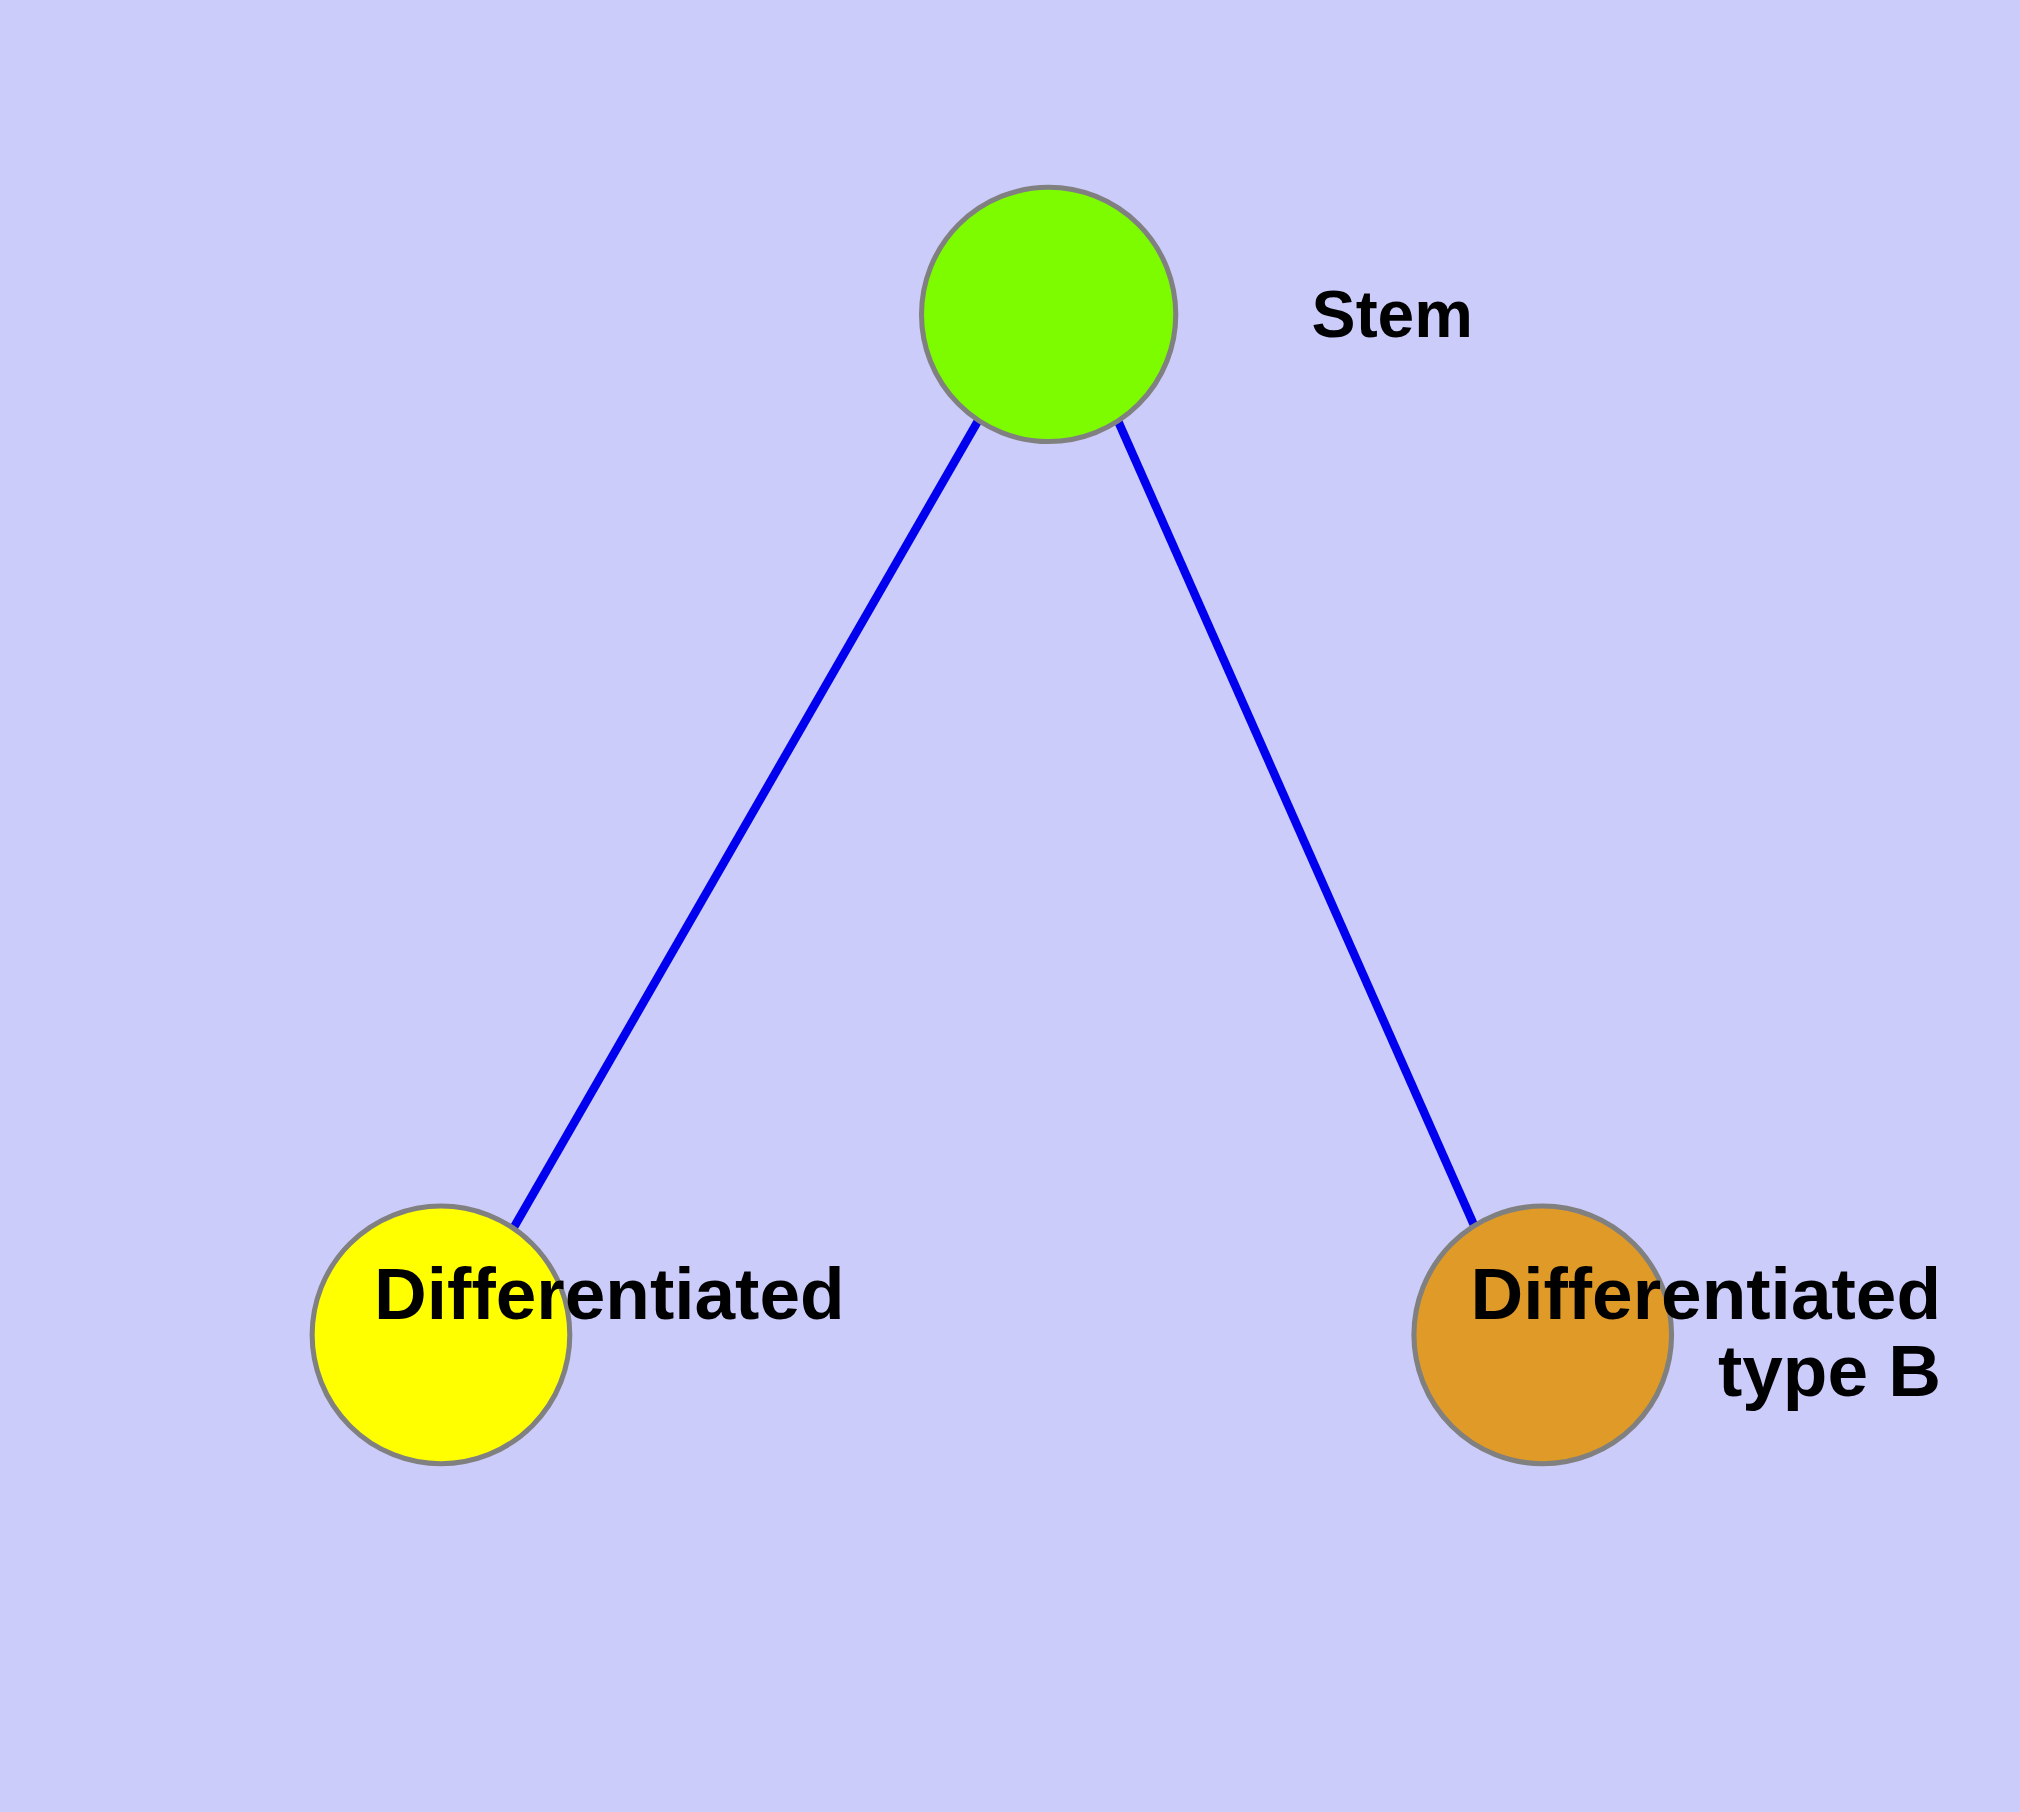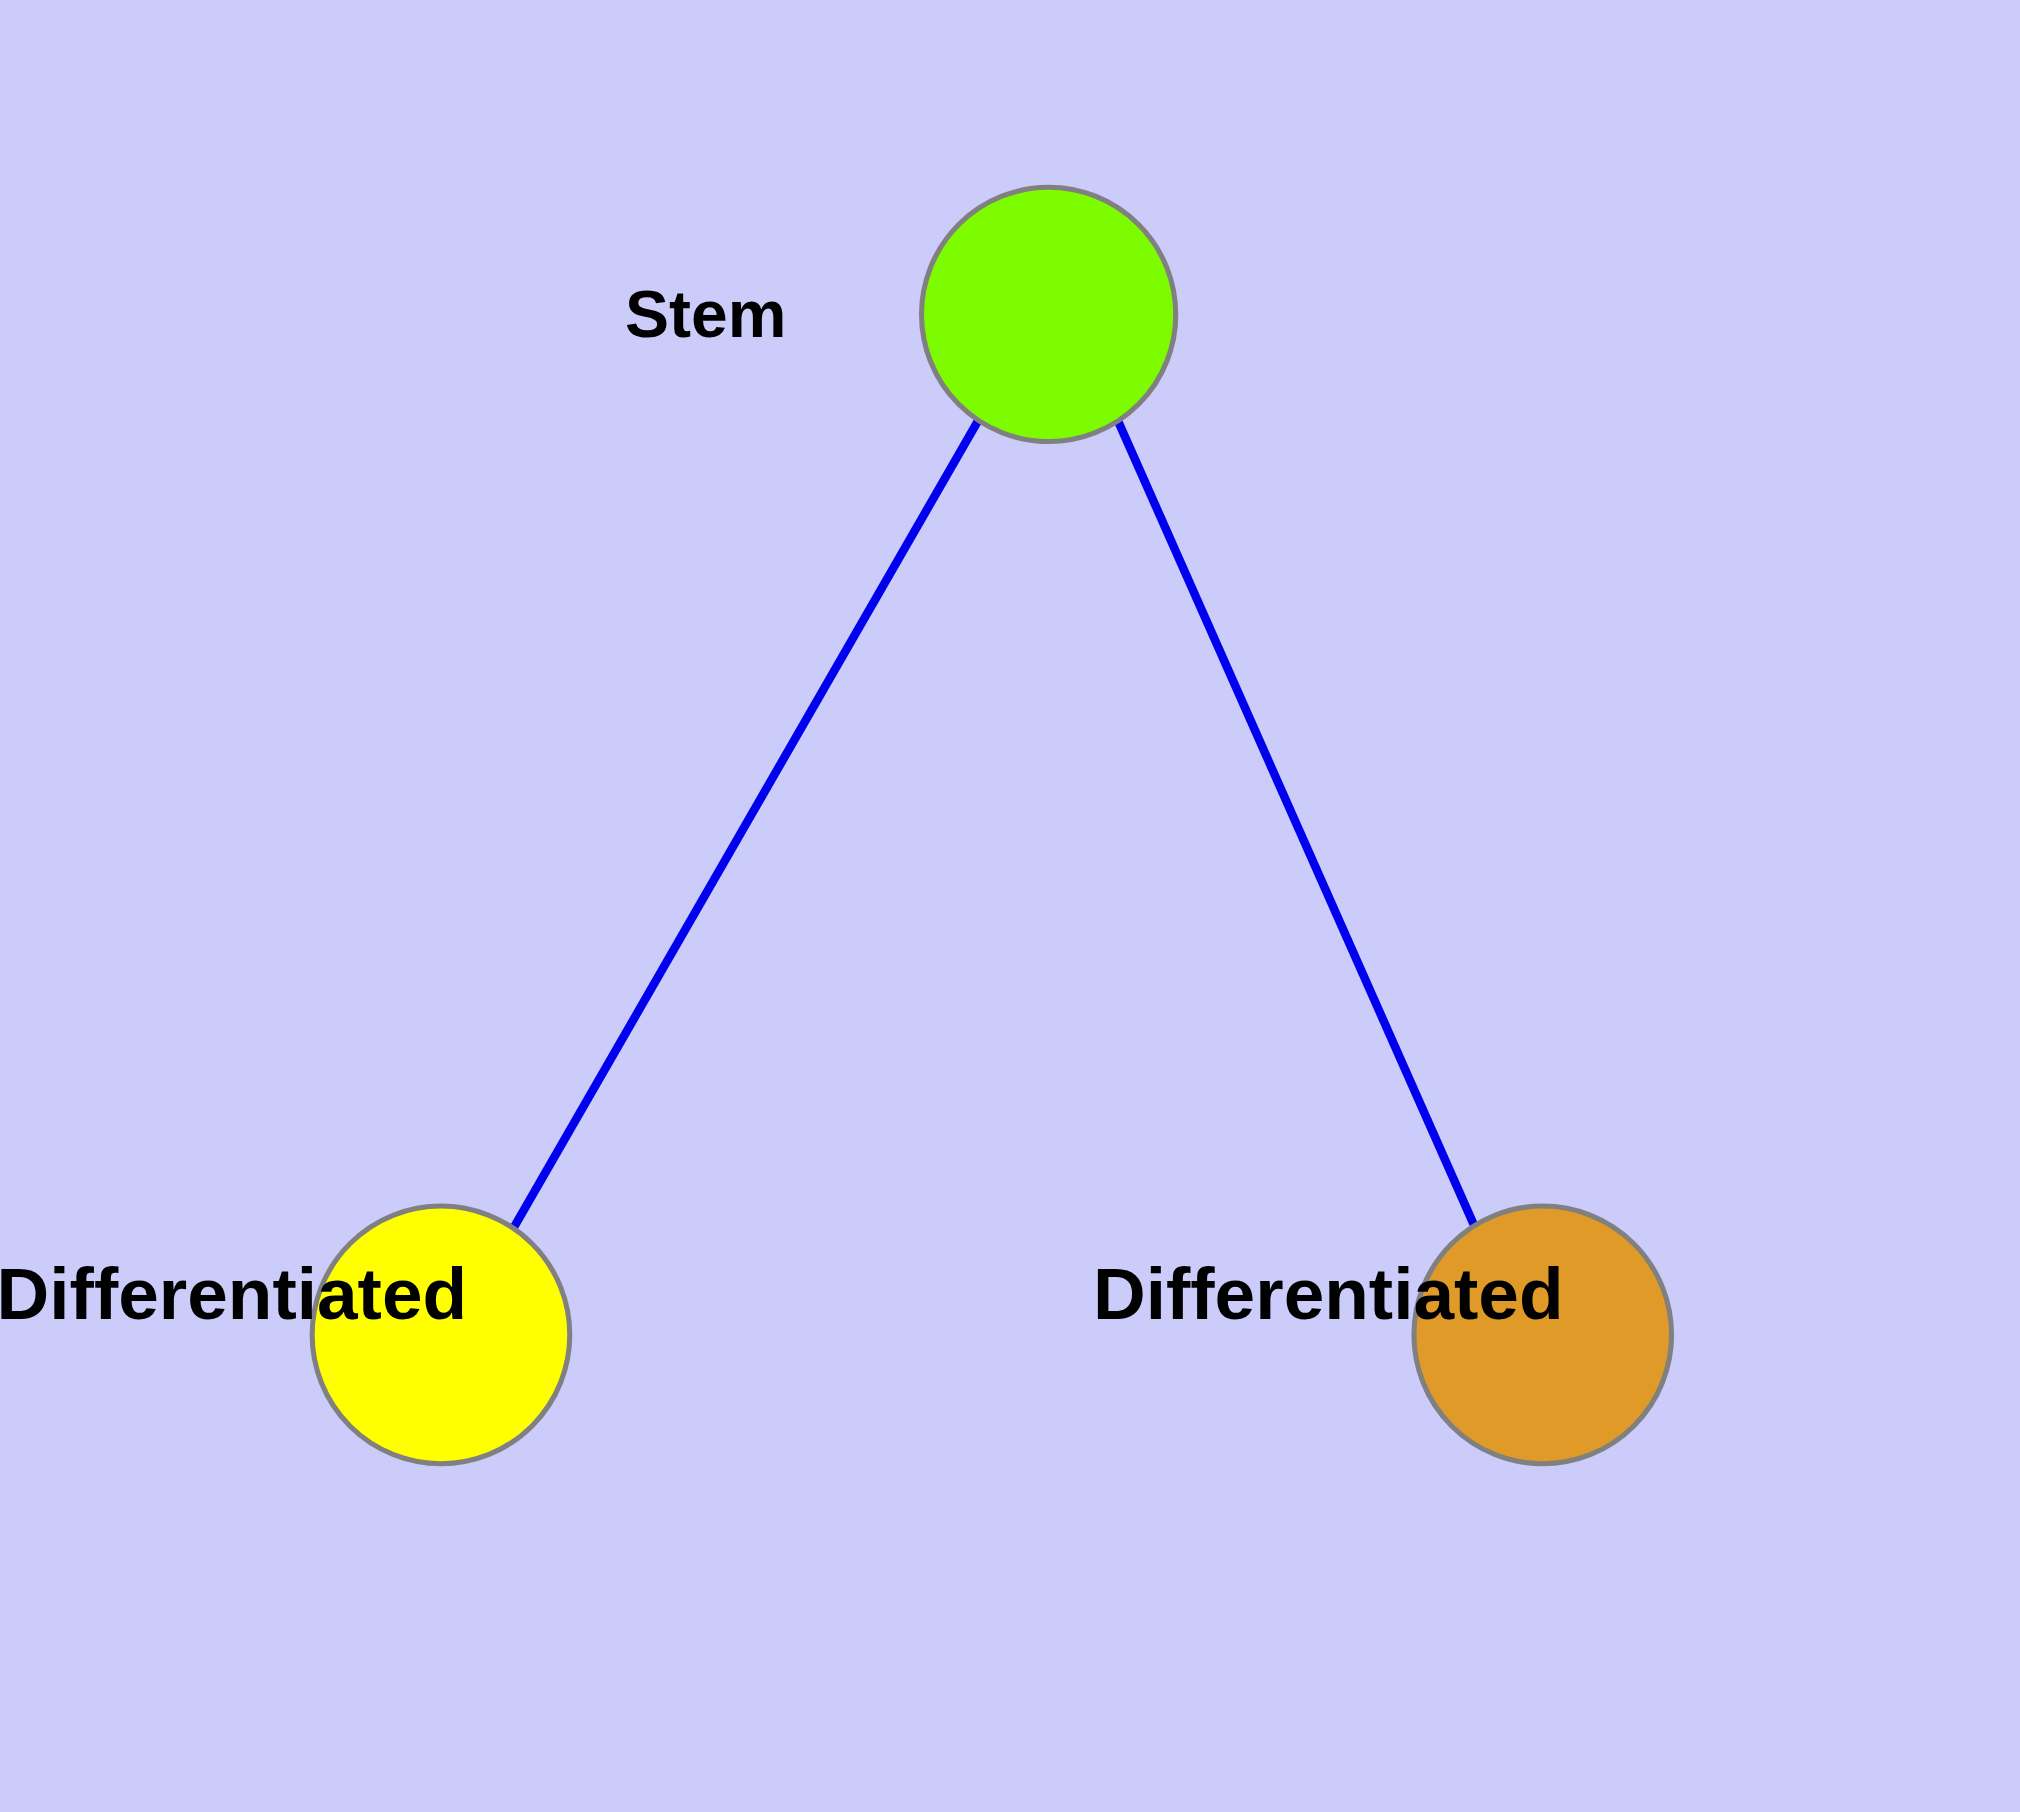--- a/index.html
+++ b/index.html
@@ -21,21 +21,21 @@
   }
   #graph-svg {
     position: absolute;
     top: 0;
     left: 0;
     width: 2021px;
     height: 1812px;
   }
   .node-label {
     position: absolute;
-    text-align: left;
+    text-align: right;
     color: #000000;
     font-family: "Liberation Sans", sans-serif;
     font-weight: bold;
     line-height: 1.05;
     white-space: pre;
     pointer-events: none;
     -webkit-font-smoothing: antialiased;
   }
   .label-stem {
     font-size: 66px;
@@ -60,16 +60,16 @@
       <circle cx="1237" cy="371" r="150" fill="#7dfc00" stroke="#808080" stroke-width="6"></circle>
       <circle cx="520" cy="1575" r="152" fill="#ffff00" stroke="#808080" stroke-width="6"></circle>
       <circle cx="1820" cy="1575" r="152" fill="#e09a28" stroke="#808080" stroke-width="6"></circle>
     </g>
   </svg>
 
   <div class="node-label label-stem" style="left: 625px; top: 280px; width: 848px;"><span>Stem</span></div>
 
   <div class="node-label label-leaf" style="left: -3.4px; top: 1256px; width: 848px;"><span>Differentiated</span><br></div>
 
-  <div class="node-label label-leaf" style="left: 1093px; top: 1256px; width: 848px;"><span>Differentiated</span><br></div>
+  <div class="node-label label-leaf" style="left: 1093px; top: 1256px; width: 848px;"><span>Differentiated</span><br><span>type B</span></div>
 
 </div>
 
 
 </body></html>

